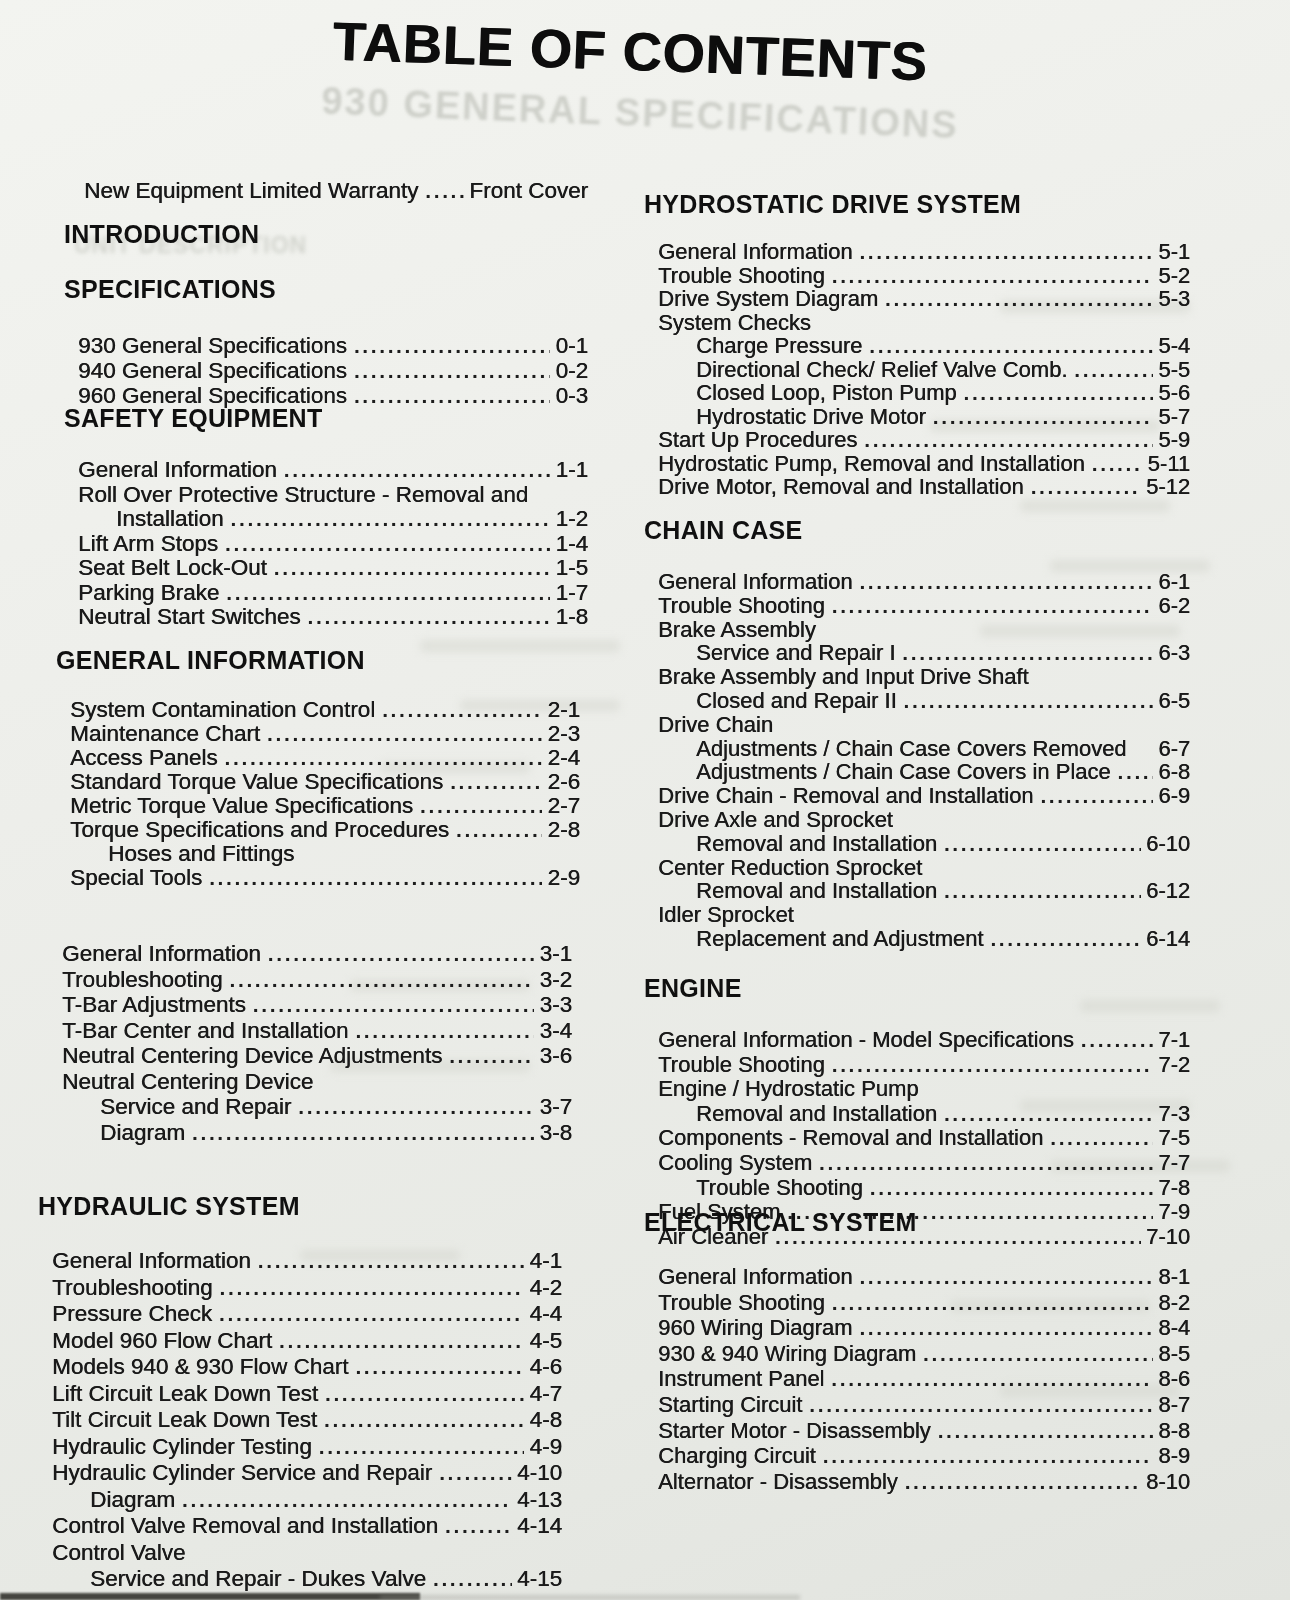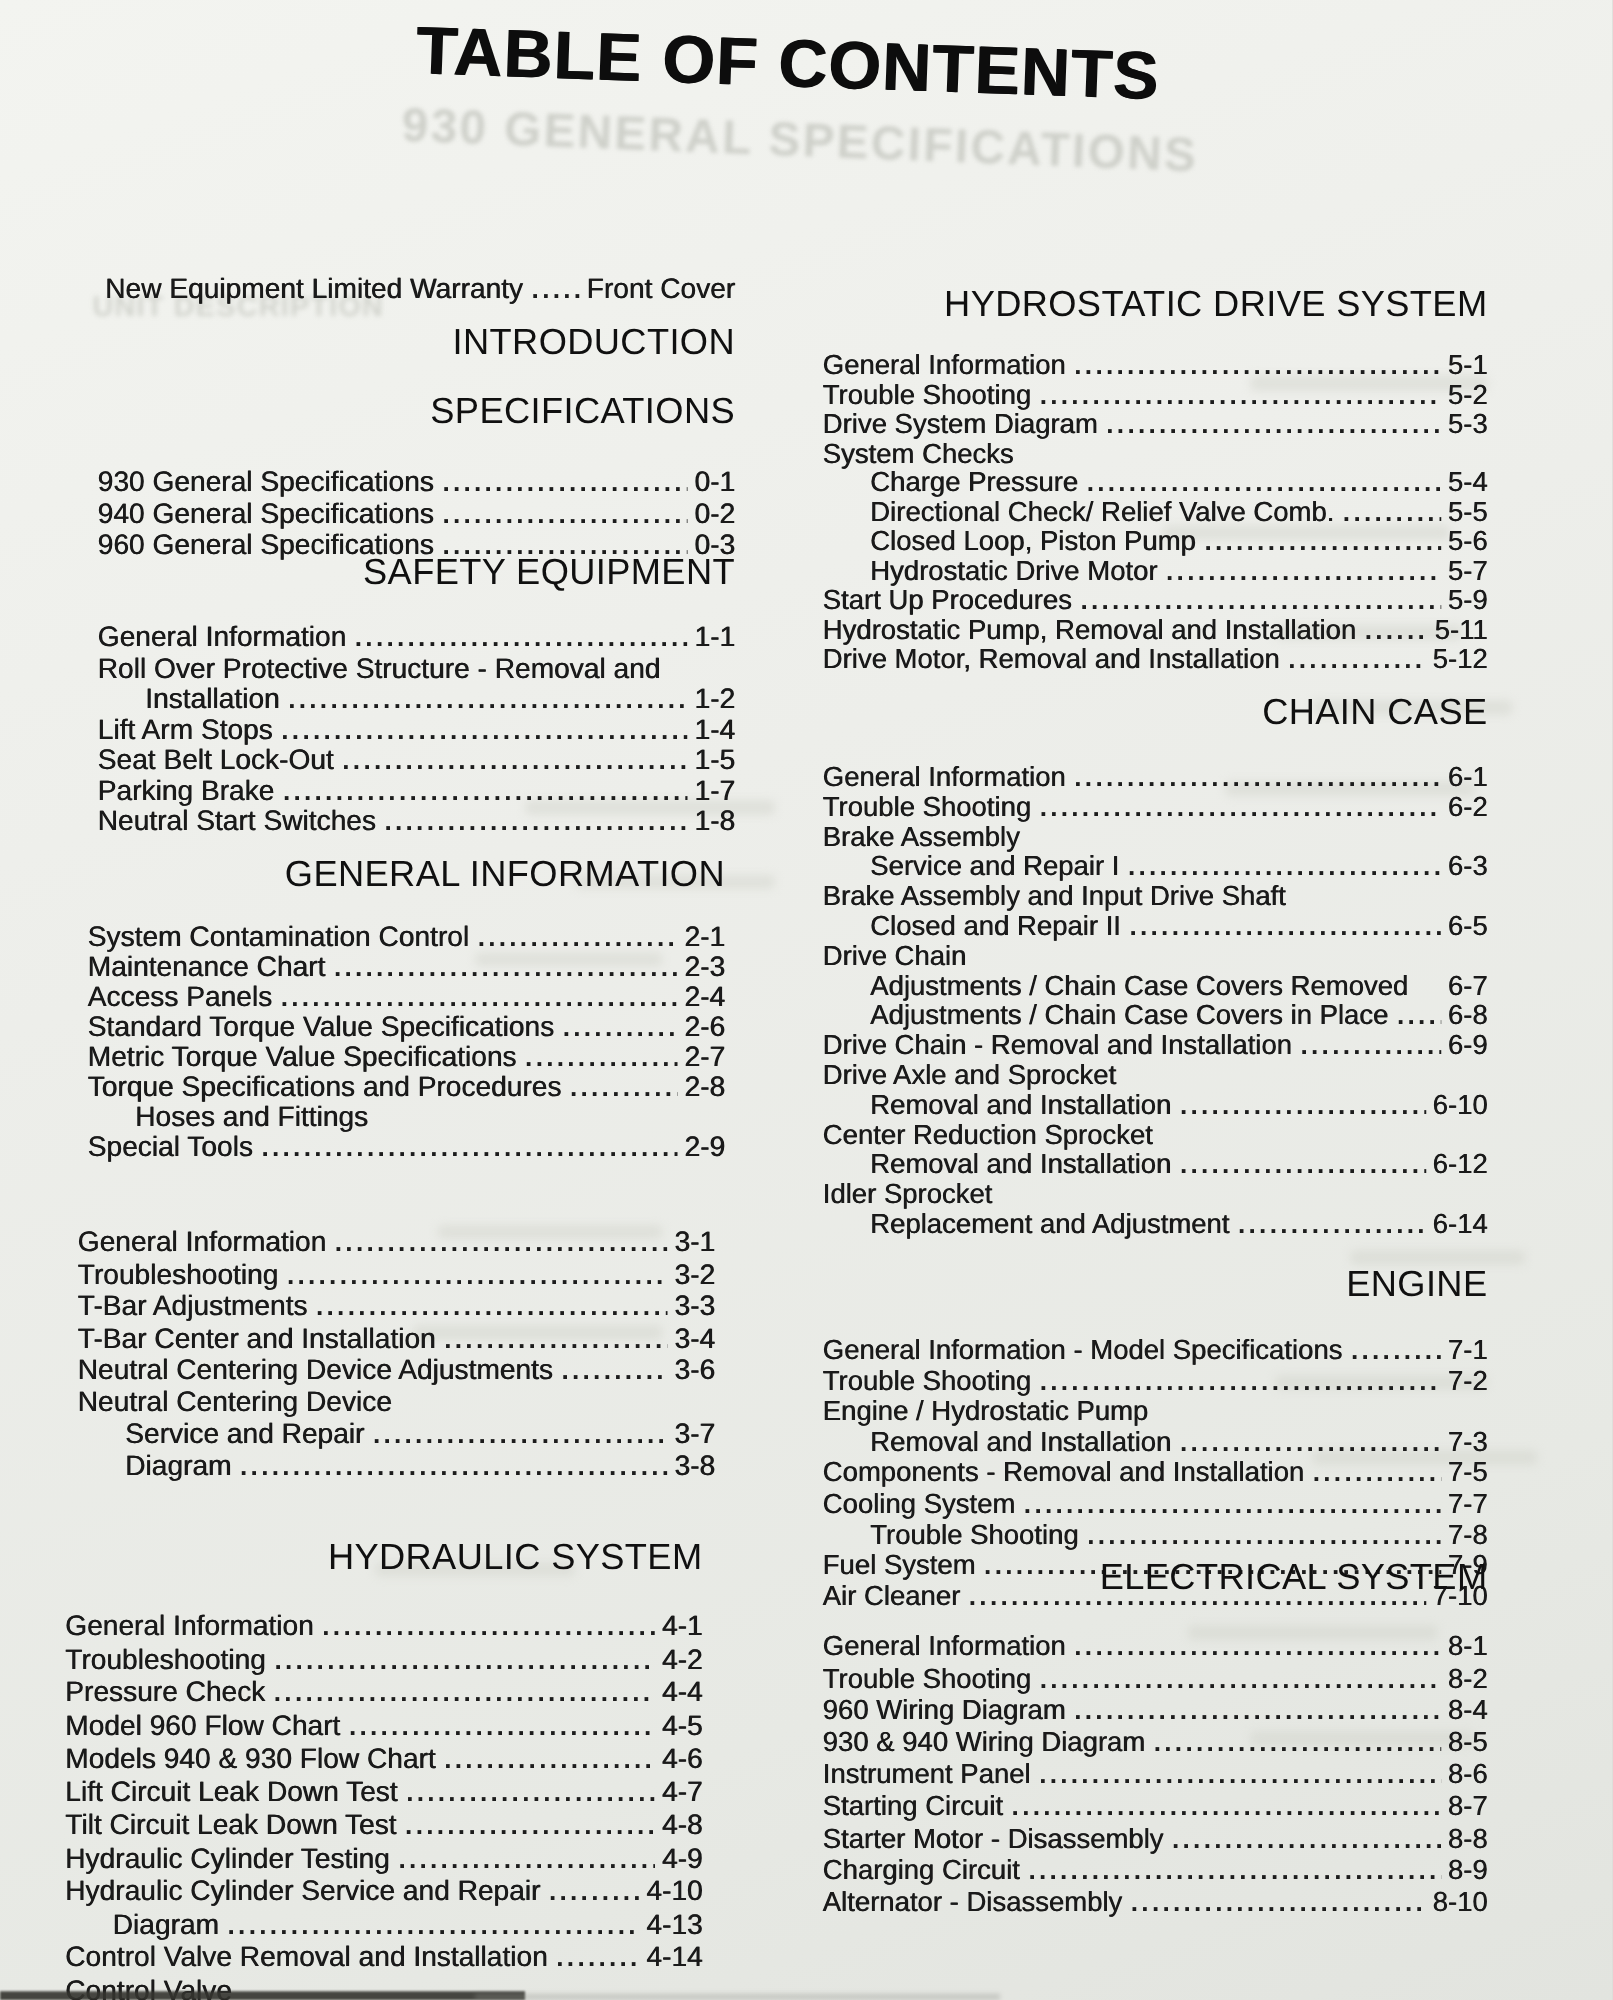--- a/index.html
+++ b/index.html
@@ -26,22 +26,22 @@
     position:absolute;top:232px;left:74px;font-size:23px;font-weight:700;
     letter-spacing:1px;color:#cdcfc8;filter:blur(2px);opacity:.85;white-space:nowrap;
   }
   .smudge{position:absolute;background:#d2d4cc;filter:blur(4px);opacity:.5;border-radius:4px;}
   .bottom-band{position:absolute;left:0;bottom:0;width:420px;height:7px;background:#34342f;filter:blur(1px);opacity:.9;}
   .bottom-band2{position:absolute;left:380px;bottom:0;width:420px;height:5px;background:#8d8e88;filter:blur(2px);opacity:.35;}
   
   .col{position:absolute;top:0;bottom:0;}
   .col-left{left:64px;width:524px;}
   .col-right{left:644px;width:546px;}
-  .section{position:absolute;left:0;right:0;margin-top:40px;}
-  .heading{font-weight:400;font-size:29px;line-height:25px;color:#101010;letter-spacing:.3px;white-space:nowrap;text-align:right;}
+  .section{position:absolute;left:0;right:0;}
+  .heading{font-weight:700;font-size:25px;line-height:25px;color:#101010;letter-spacing:.3px;white-space:nowrap;}
   .items{margin-top:27px;}
   .row{display:flex;align-items:baseline;font-size:22.5px;color:#1a1a1a;
        text-shadow:.45px 0 0 currentColor;padding-left:14px;white-space:nowrap;}
   .col-right .row{font-size:22px;}
   .row.ind{padding-left:52px;}
   .lbl{white-space:nowrap;}
   .dots{flex:1 1 0;overflow:hidden;white-space:nowrap;letter-spacing:2.6px;
         margin:0 5px 0 7px;font-weight:700;color:#1c1c1c;font-size:21px;text-shadow:none;}
   .spacer{flex:1 1 0;}
   .pg{white-space:nowrap;}

